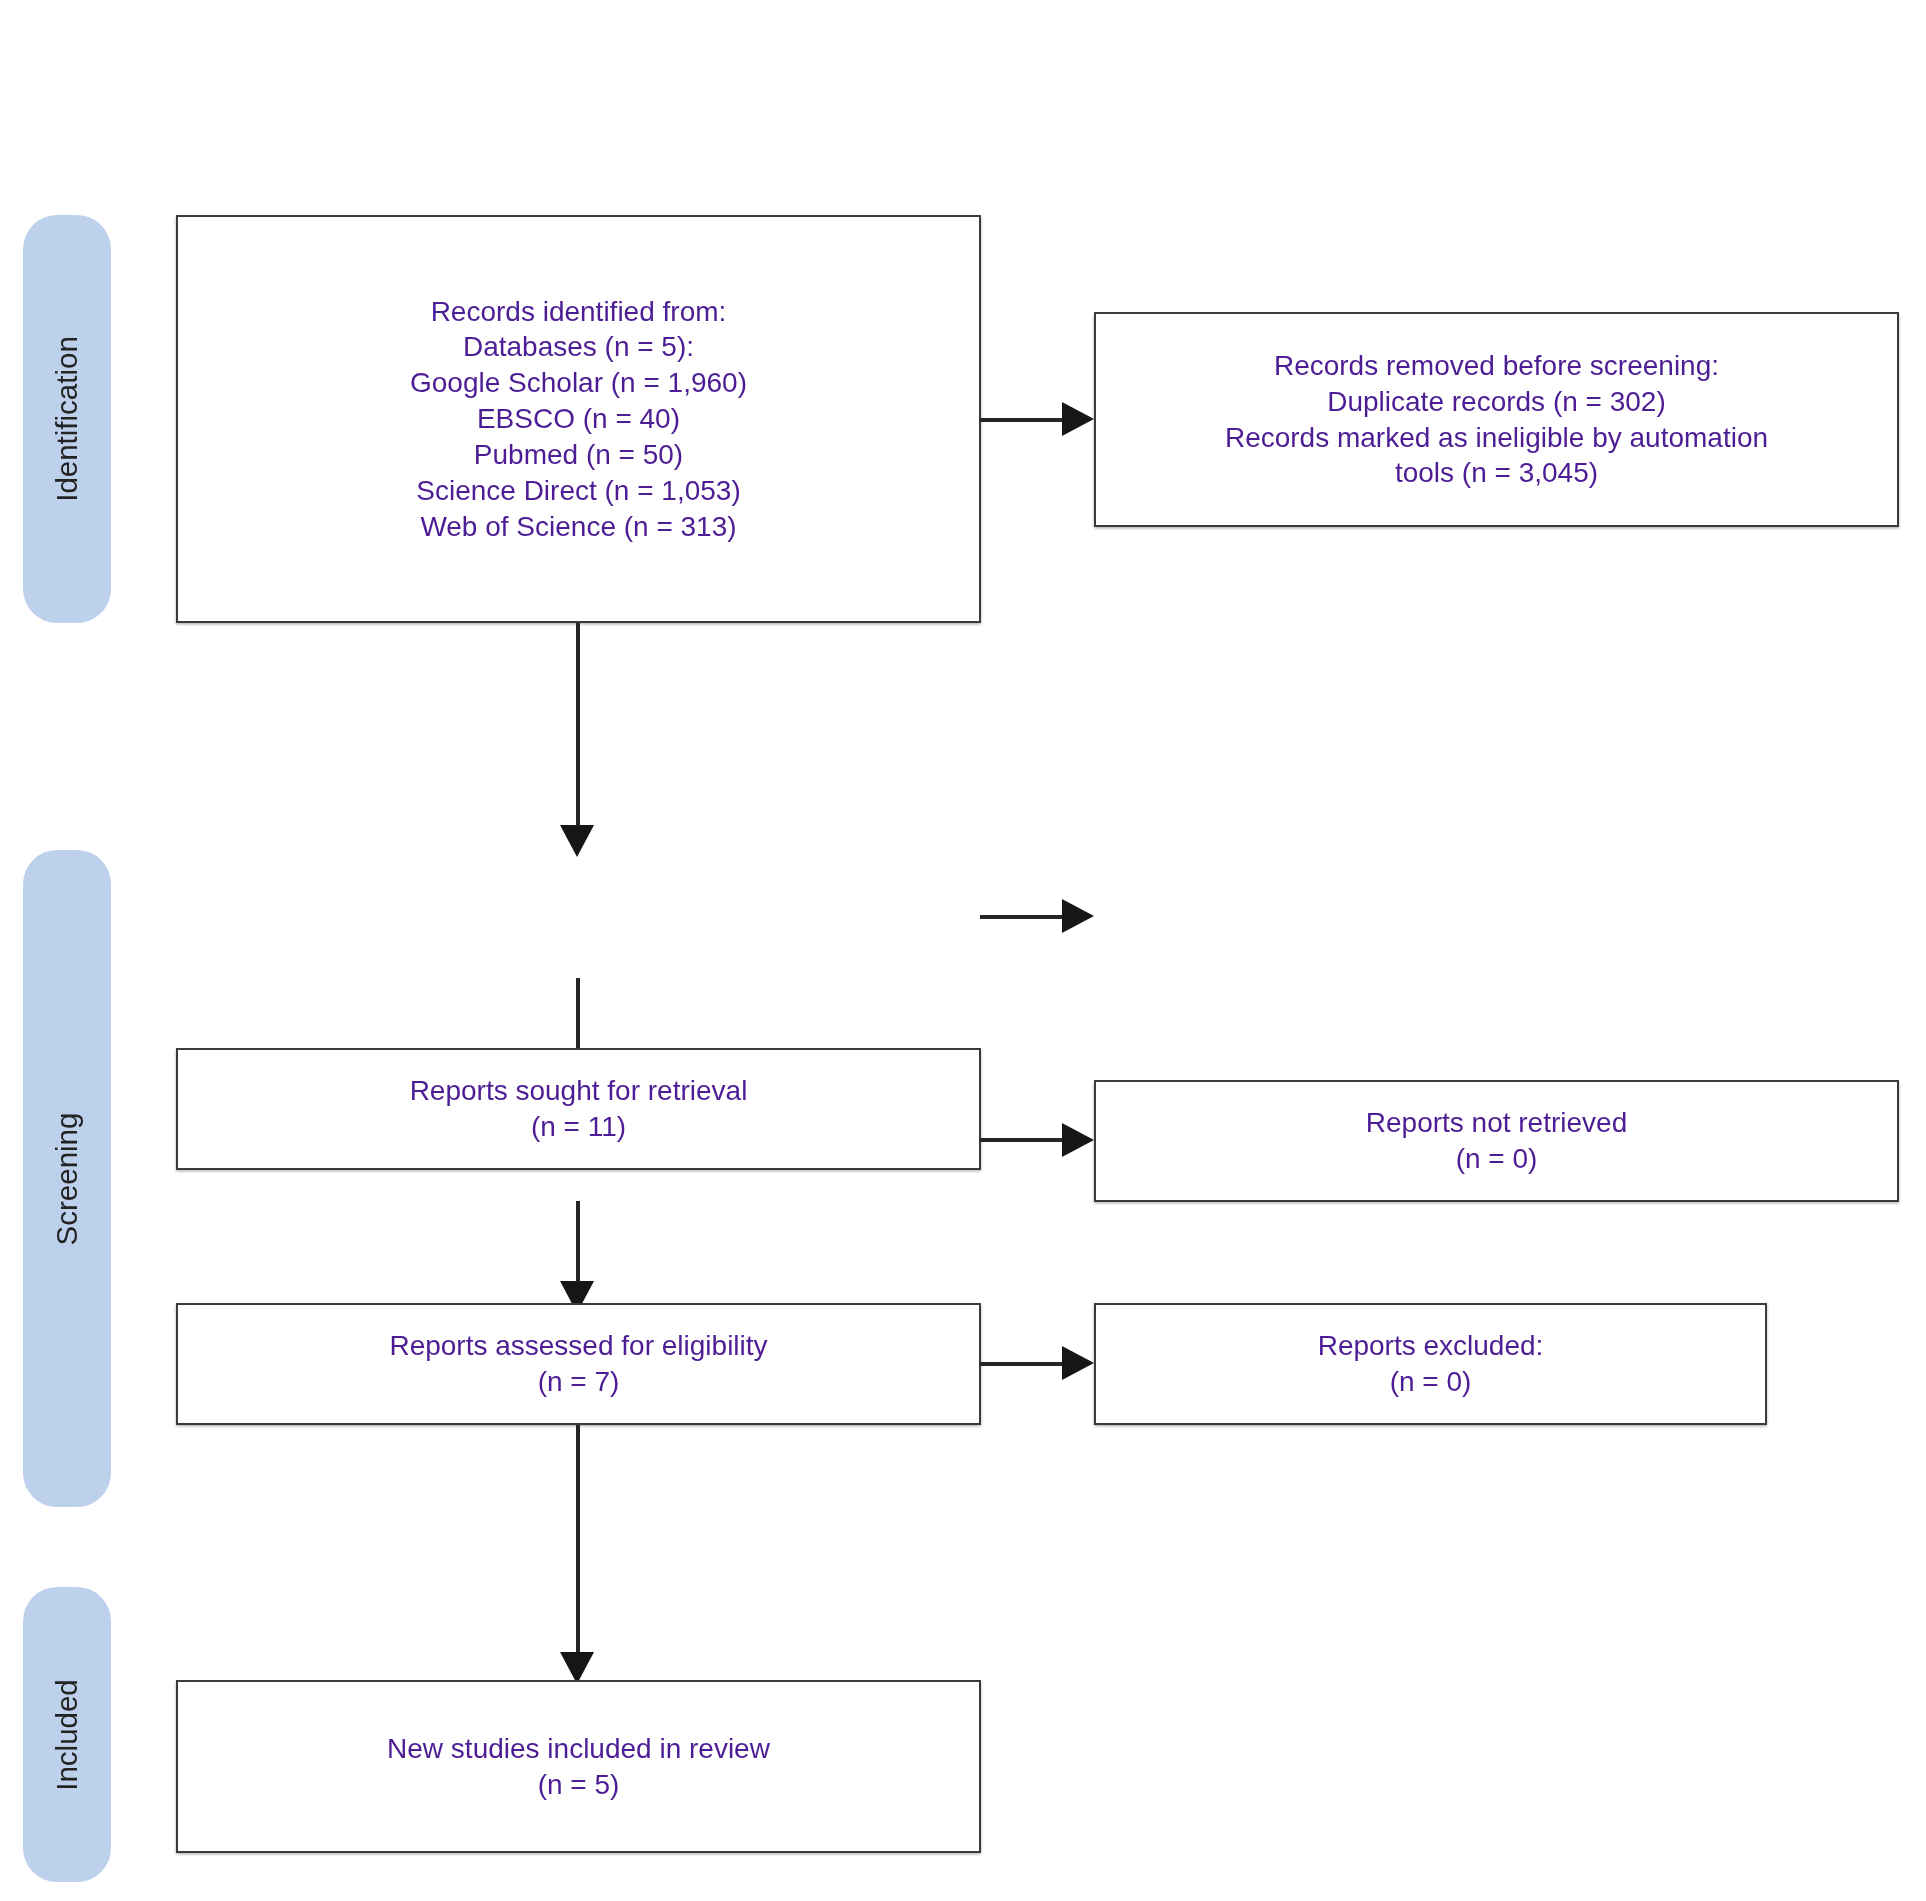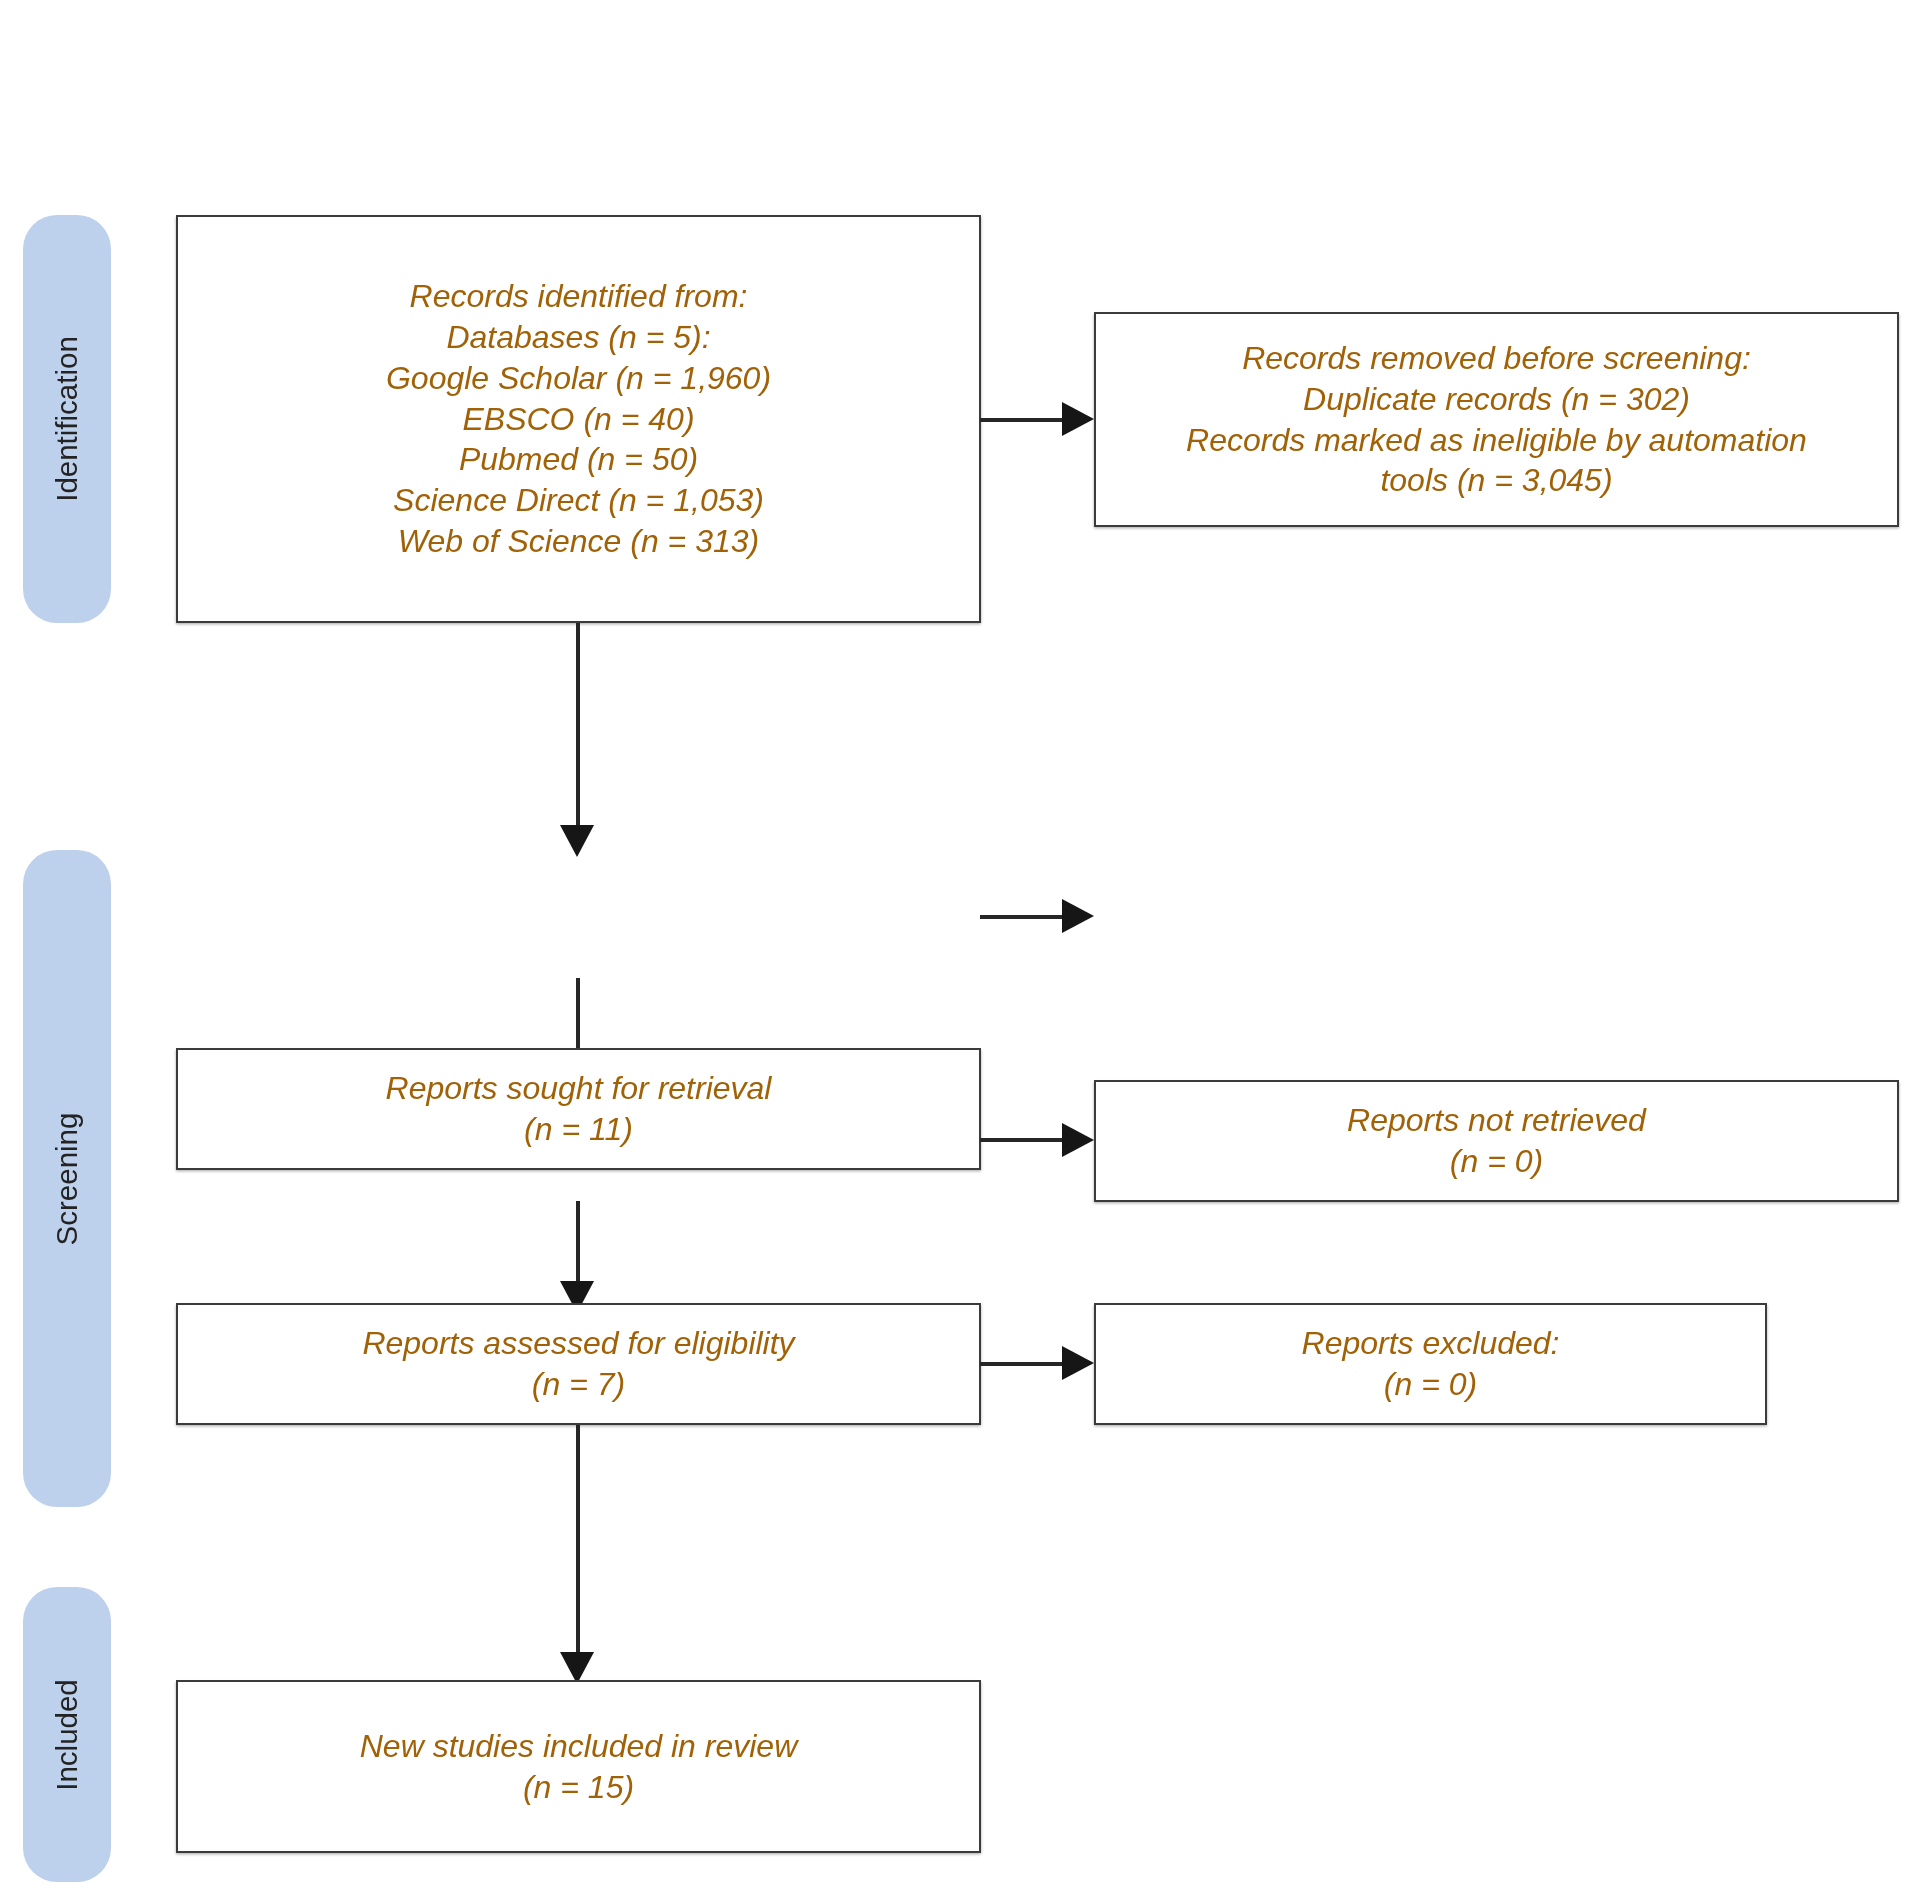--- a/index.html
+++ b/index.html
@@ -62,26 +62,25 @@
     background: #ffffff;
     border: 2.8px solid #3b3b3b;
     box-sizing: border-box;
     box-shadow: 0 2.3px 2.8px rgba(0,0,0,0.33);
     display: flex;
     align-items: center;
     justify-content: center;
     text-align: center;
   }
   .box-text {
-    font-size: 32px;
+    font-size: 28px;
     line-height: 1.28;
-    color: #a16207;
+    color: #4c1d95;
     padding: 0 13.6px;
     white-space: pre-line;
-    font-style: italic;
   }
 
   
   .vline {
     position: absolute;
     width: 4px;
     background: #262626;
   }
   .hline {
     position: absolute;
@@ -181,17 +180,17 @@
   </div>
 
   <div class="hline" style="left:980px;top:1362px;width:85px;"></div>
   <div class="arrow-right" style="left:1062px;top:1346px;"></div>
 
   <div class="vline" style="left:576px;top:1425px;height:238px;"></div>
   <div class="arrow-down" style="left:560px;top:1652px;"></div>
 
   <div class="box" style="left:176px;top:1680px;width:805px;height:173px;">
     <div class="box-text">New studies included in review
-(n = 15)</div>
+(n = 5)</div>
   </div>
 
 </div>
 
 
 </body></html>

